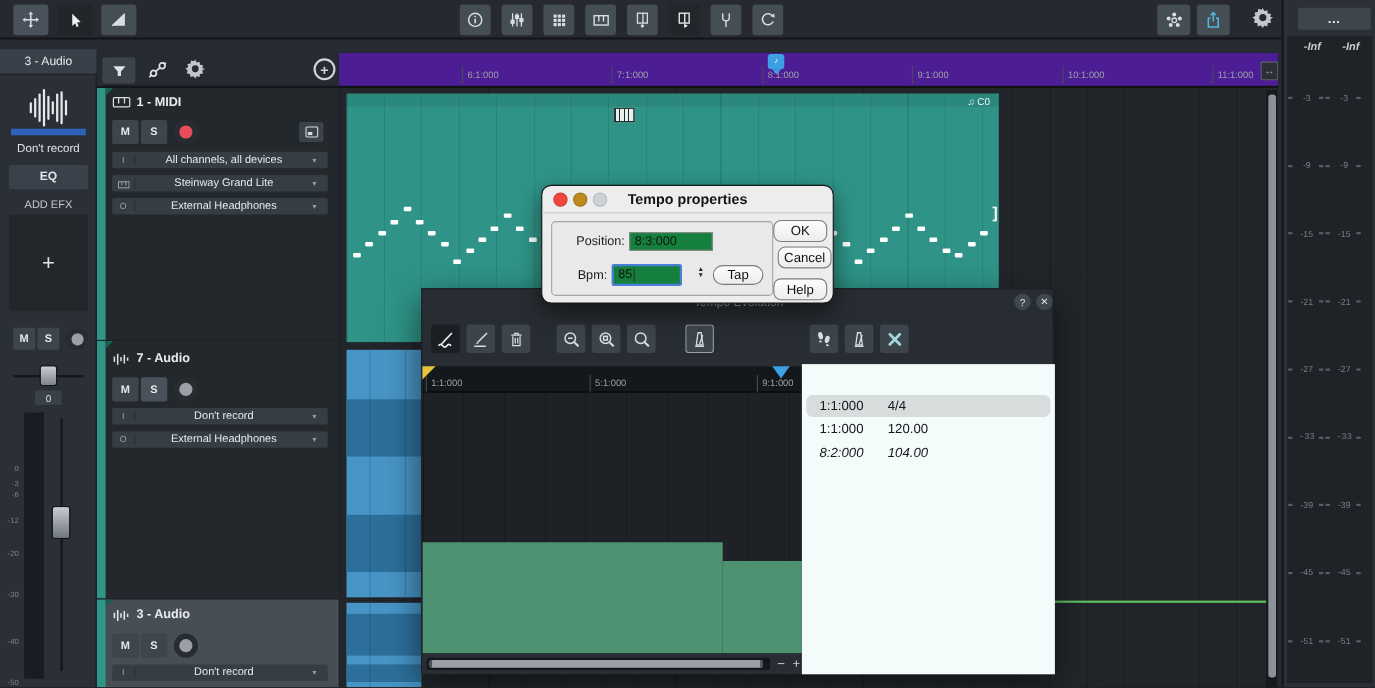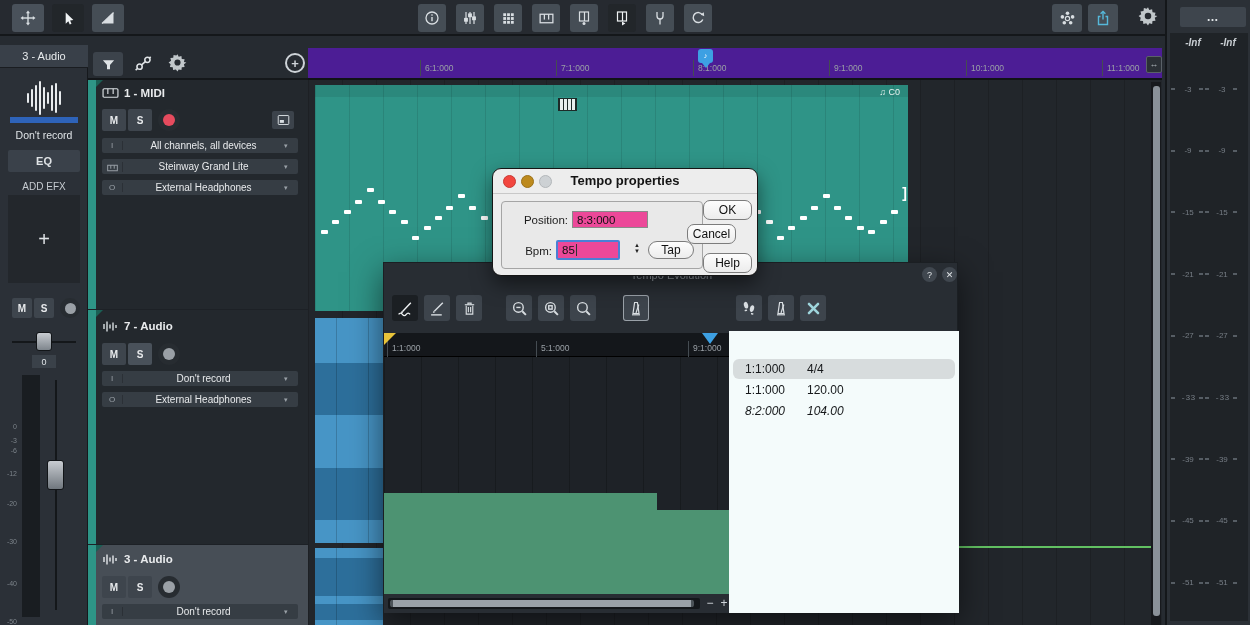--- a/index.html
+++ b/index.html
@@ -103,21 +103,21 @@
   .trow{position:absolute;left:4px;width:222px;height:20px;font-size:12px;}
   .trow.sel{background:#d7dcdd;border-radius:6px;}
   .trow span{position:absolute;top:3px;}
   
   #dialog{position:absolute;left:492px;top:168px;width:266px;height:108px;background:#ededed;border:1.5px solid #151515;border-radius:9px;box-shadow:0 8px 20px rgba(0,0,0,0.5);z-index:30;color:#141414;box-sizing:border-box;}
   #dlgbar{position:absolute;left:0;top:0;width:100%;height:24px;border-bottom:1px solid #c8c8c8;}
   .light{position:absolute;top:6px;width:13px;height:13px;border-radius:50%;}
   #dlgtitle{position:absolute;left:0;top:4px;width:100%;text-align:center;font-size:13px;font-weight:bold;}
   #groupbox{position:absolute;left:8px;top:32px;width:202px;height:68px;background:#e9e9e9;border:1px solid #a5a5a5;border-radius:4px;box-sizing:border-box;}
   .dlbl{position:absolute;font-size:11.5px;color:#1c1c1c;text-align:right;}
-  .dinput{position:absolute;background:#ec4899;border:1px solid #8a8a8a;font-size:11.5px;color:#111;display:flex;align-items:center;padding-left:4px;box-sizing:border-box;}
+  .dinput{position:absolute;background:#15803d;border:1px solid #8a8a8a;font-size:11.5px;color:#111;display:flex;align-items:center;padding-left:4px;box-sizing:border-box;}
   #bpminput{border:2px solid #4a7fd6;border-radius:2px;}
   #caret{display:inline-block;width:1px;height:12px;background:#333;margin-left:1px;}
   #stepper{position:absolute;left:130px;top:40px;width:10px;height:18px;font-size:6px;color:#222;line-height:6px;text-align:center;}
   .dbtn{position:absolute;background:linear-gradient(#fdfdfd,#ececec);border:1px solid #7c7c7c;border-radius:7px;font-size:12px;color:#111;display:flex;align-items:center;justify-content:center;box-sizing:border-box;}
 </style>
 </head>
 <body>
 
 <div id="app">
 
@@ -617,21 +617,21 @@
         </div>
       <span class="dlbl" style="left:4px;top:43px;width:46px;">Bpm:</span>
       <div class="dinput" id="bpminput" style="left:54px;top:38px;width:64px;height:20px;">
           <span>85</span>
           <span id="caret"></span>
         </div>
       <div id="stepper">▲<br>▼</div>
       <div class="dbtn" style="left:146px;top:39px;width:46px;height:18px;border-radius:9px;">Tap</div>
     </div>
     <div class="dbtn" style="left:210px;top:31px;width:49px;height:20px;">OK</div>
-    <div class="dbtn" style="left:194px;top:55px;width:49px;height:20px;">Cancel</div>
+    <div class="dbtn" style="left:214px;top:55px;width:49px;height:20px;">Cancel</div>
     <div class="dbtn" style="left:210px;top:84px;width:49px;height:20px;">Help</div>
   </div>
 
   <div id="rightpanel">
     <div id="morebtn">…</div>
     <div id="meterarea">
       <span class="inf" style="left:8px;">-Inf</span>
       <span class="inf" style="left:43px;">-Inf</span>
       <div id="meterscale">
           <div class="mrow" style="top: 51px;">

